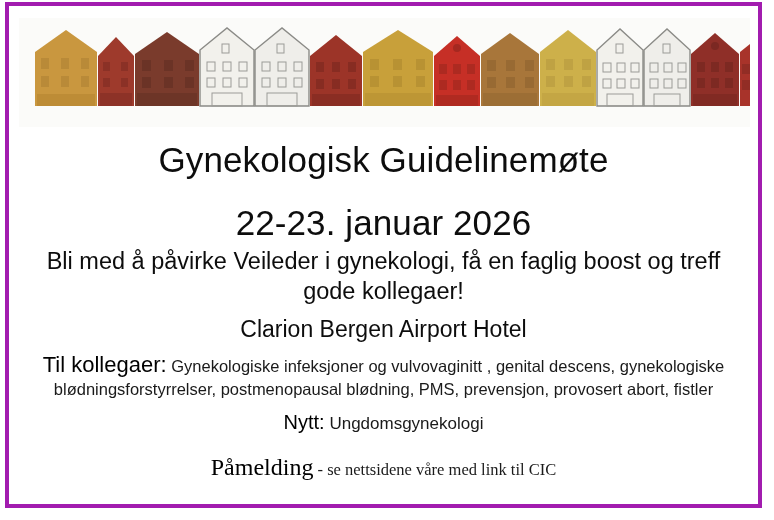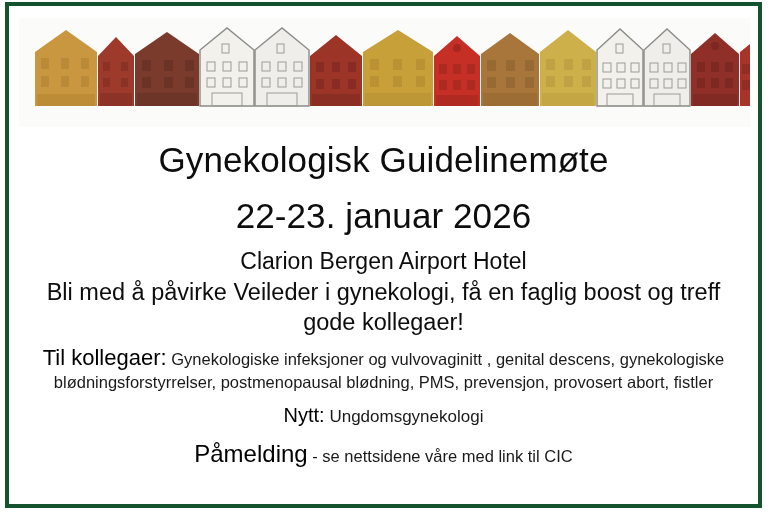--- a/index.html
+++ b/index.html
@@ -15,21 +15,21 @@
     color: #000000;
   }
 
   #poster-frame {
     position: absolute;
     left: 5px;
     top: 2px;
     width: 757px;
     height: 506px;
     box-sizing: border-box;
-    border: 4px solid #14532d;
+    border: 4px solid #a21caf;
     background: #ffffff;
   }
 
   #poster-inner {
     position: relative;
     width: 100%;
     height: 100%;
     box-sizing: border-box;
   }
 
@@ -62,21 +62,21 @@
   }
 
   .title-line {
     font-size: 35px;
     line-height: 44px;
     font-weight: 400;
     letter-spacing: 0.1px;
     color: #0d0d0d;
   }
   #title-line-1 { margin-top: 6px; }
-  #title-line-2 { margin-top: 12px; }
+  #title-line-2 { margin-top: 19px; }
 
   .sub-line {
     font-size: 23px;
     line-height: 29px;
     font-weight: 400;
     color: #0d0d0d;
   }
   #venue-line { margin-top: 9px; }
   #tagline {
     margin-top: 1px;
@@ -100,24 +100,25 @@
 
   #nytt-line {
     margin-top: 9px;
     font-size: 17px;
     line-height: 24px;
     color: #1a1a1a;
   }
   #nytt-line .lead { font-size: 20px; }
 
   #pamelding-line {
-    margin-top: 12px;
+    margin-top: 19px;
     font-size: 16.5px;
     line-height: 25px;
     color: #1a1a1a;
+    font-family: Liberation Serif, serif;
   }
   #pamelding-line .lead { font-size: 24px; }
 
   .nowrap { white-space: nowrap; }
 </style>
 </head>
 <body>
 
 <div id="poster-frame">
   <div id="poster-inner">
@@ -280,23 +281,23 @@
         </g>
       </svg>
     </div>
 
     <div id="text-block">
 
       <div class="title-line" id="title-line-1">Gynekologisk Guidelinemøte</div>
 
       <div class="title-line" id="title-line-2">22-23. januar 2026</div>
 
+      <div class="sub-line" id="tagline">Bli med å påvirke Veileder i gynekologi, få en faglig boost og treff gode kollegaer!</div>
+
       <div class="sub-line" id="venue-line">Clarion Bergen Airport Hotel</div>
-
-      <div class="sub-line" id="tagline">Bli med å påvirke Veileder i gynekologi, få en faglig boost og treff gode kollegaer!</div>
 
       <div class="body-block" id="revision-line">
         <span class="lead nowrap">Til kollegaer:</span>
         <span>Gynekologiske infeksjoner og vulvovaginitt , genital descens, gynekologiske blødningsforstyrrelser, postmenopausal blødning, PMS, prevensjon, provosert abort, fistler</span>
       </div>
 
       <div id="nytt-line">
         <span class="lead">Nytt:</span>
         <span>Ungdomsgynekologi</span>
       </div>

